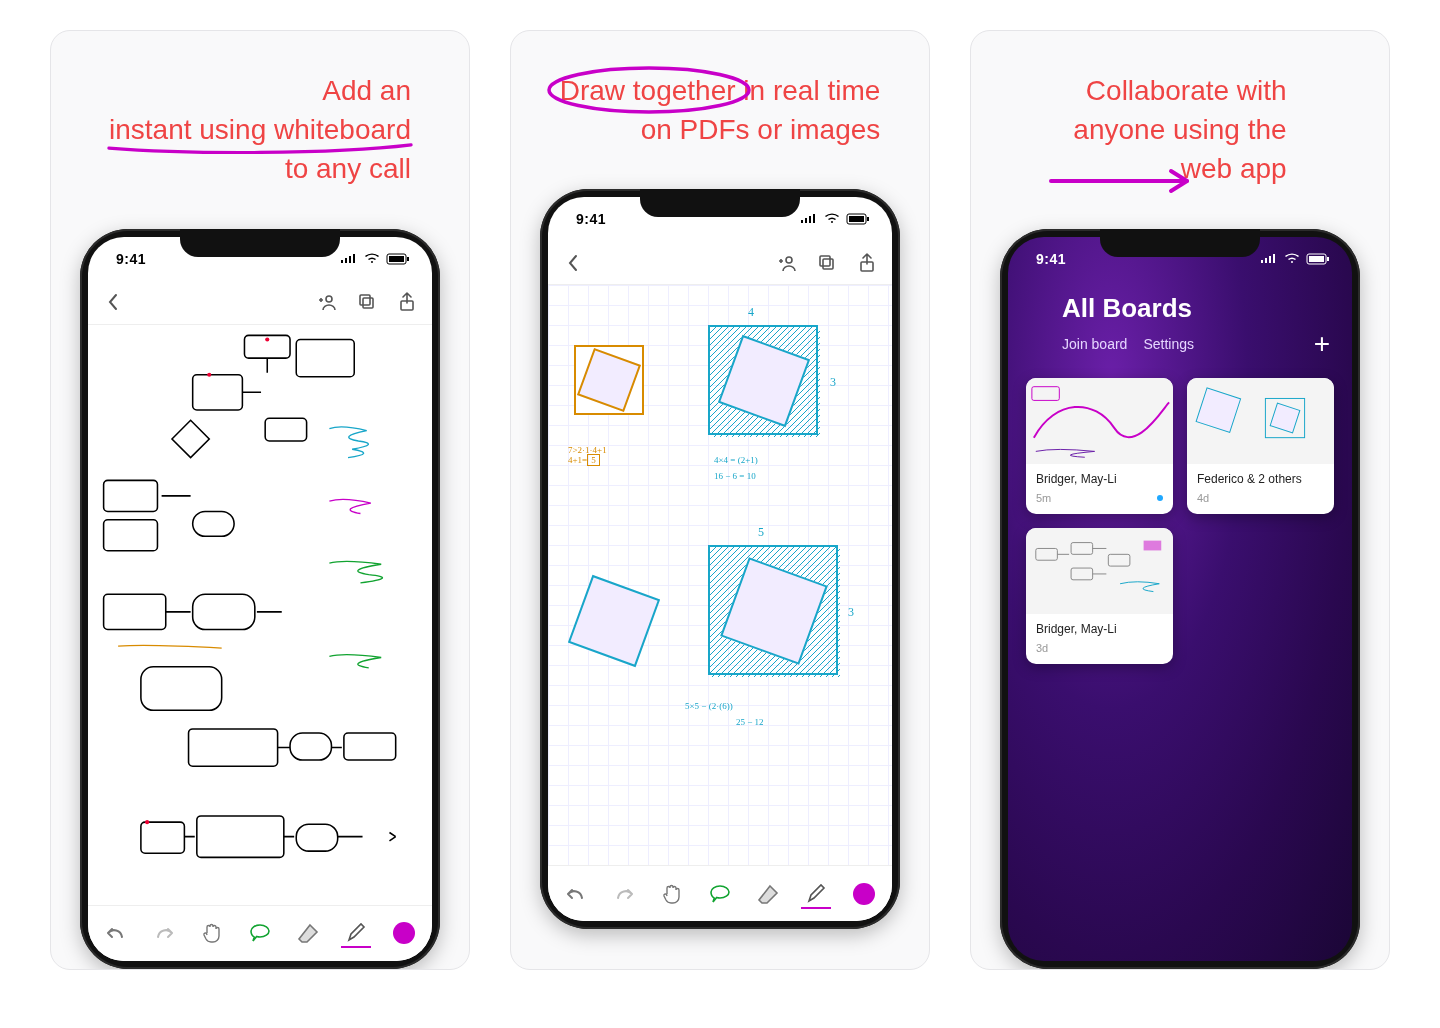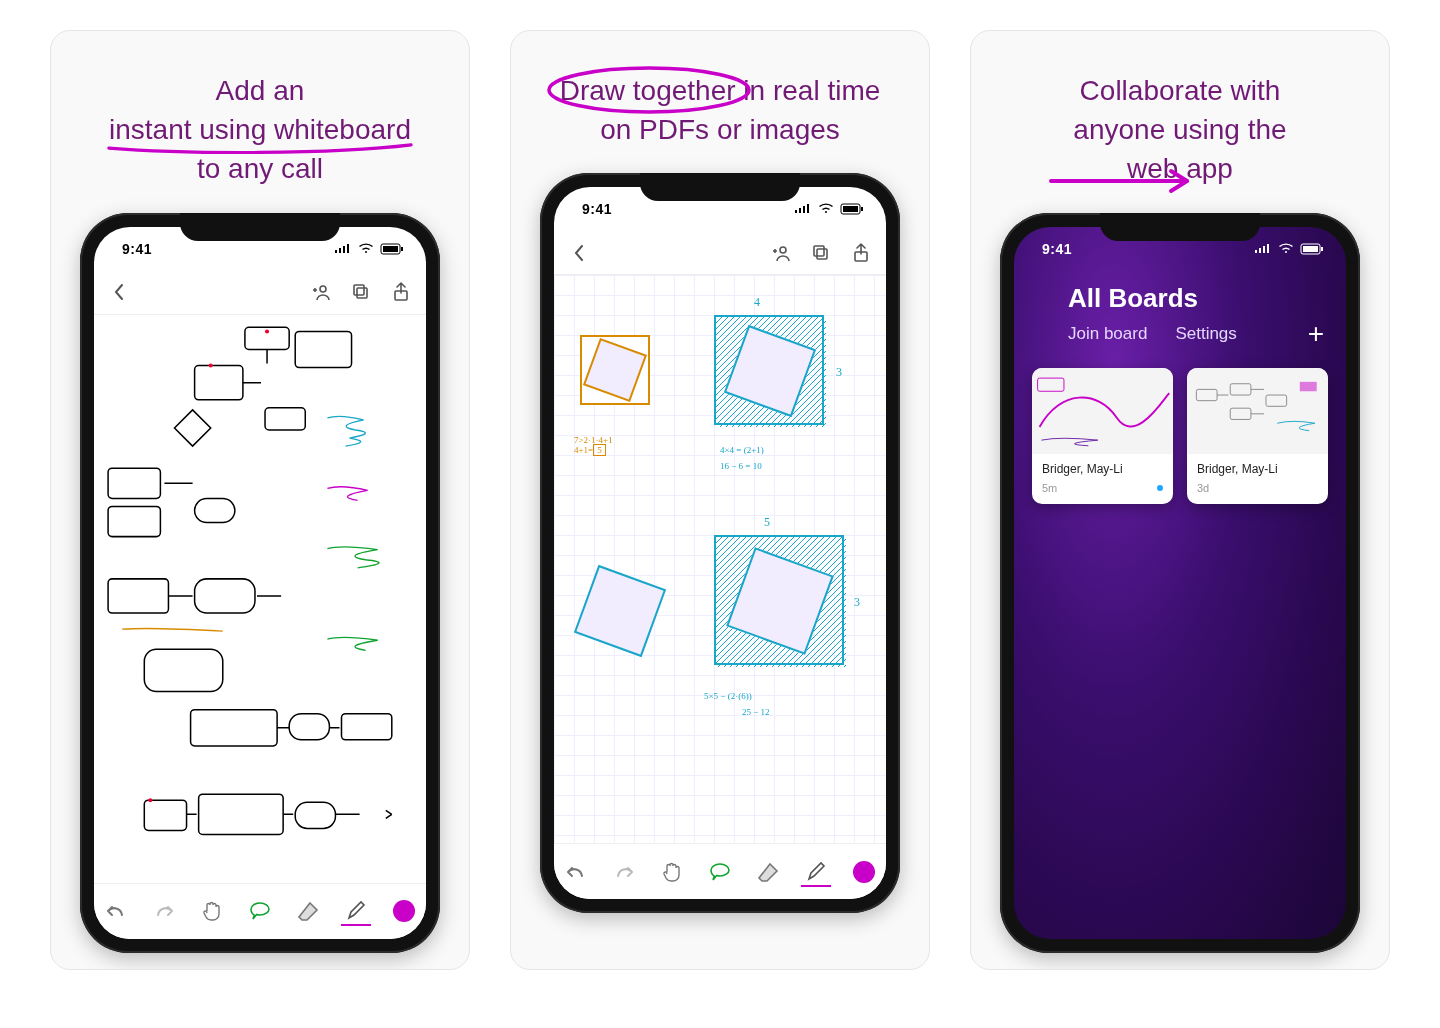--- a/index.html
+++ b/index.html
@@ -25,26 +25,26 @@
     width: 420px;
     height: 940px;
     padding-top: 40px;
     display: flex;
     flex-direction: column;
     align-items: center;
     overflow: hidden;
     position: relative;
   }
   .headline {
-    text-align: center;
-    color: #701a75;
+    text-align: right;
+    color: #ef4444;
     font-size: 28px;
     font-weight: 400;
     line-height: 1.4;
-    margin-bottom: 24px;
+    margin-bottom: 40px;
     position: relative;
     padding: 0 16px;
   }
   .headline .underline {
     display: inline-block;
     position: relative;
   }
   .headline-svg {
     position: absolute;
     left: 0;
@@ -53,21 +53,21 @@
     height: 100%;
     pointer-events: none;
   }
   
   .phone {
     position: relative;
     width: 360px;
     height: 740px;
     border-radius: 48px;
     background: #111;
-    padding: 14px;
+    padding: 8px;
     box-shadow: inset 0 0 0 2px #2b2b2b, 0 6px 20px rgba(0,0,0,0.25);
   }
   .phone-screen {
     width: 100%;
     height: 100%;
     background: #fff;
     border-radius: 36px;
     overflow: hidden;
     position: relative;
     display: flex;
@@ -167,22 +167,22 @@
     font-weight: 700;
   }
   .boards-sub {
     display: flex;
     justify-content: space-between;
     align-items: center;
     margin-top: 6px;
   }
   .boards-links {
     display: flex;
-    gap: 28px;
-    font-size: 17px;
+    gap: 16px;
+    font-size: 14px;
     font-weight: 500;
     color: #e6d6ff;
   }
   .add-btn {
     font-size: 28px;
     font-weight: 300;
     color: #fff;
     line-height: 1;
   }
   .boards-grid {
@@ -461,21 +461,21 @@
           <span class="handtext" style="left:166px; top:170px; color:#18a6c9;">4×4 = (2+1)</span>
           <span class="handtext" style="left:166px; top:186px; color:#18a6c9;">16 − 6 = 10</span>
 
           <div class="sq tilted" style="left:30px; top:300px; width:72px; height:72px; border-color:#18a6c9; background:#f2ecff;"></div>
           <div class="sq" style="left:160px; top:260px; width:130px; height:130px; border-color:#18a6c9;">
             <svg width="130" height="130" style="position:absolute; inset:0;">
               <rect width="130" height="130" fill="url(#h1)"></rect>
             </svg>
             <div class="sq tilted" style="left:22px; top:22px; width:84px; height:84px; border-color:#18a6c9; background:#f2ecff;"></div>
           </div>
-          <span class="handtext" style="left:150px; top:416px; color:#18a6c9;">5×5 − (2·(6))</span>
+          <span class="handtext" style="left:137px; top:416px; color:#18a6c9;">5×5 − (2·(6))</span>
           <span class="handtext" style="left:188px; top:432px; color:#18a6c9;">25 − 12</span>
 
           <span class="handtext" style="left:200px; top:20px; color:#18a6c9; font-size:12px;">4</span>
           <span class="handtext" style="left:282px; top:90px; color:#18a6c9; font-size:12px;">3</span>
           <span class="handtext" style="left:210px; top:240px; color:#18a6c9; font-size:12px;">5</span>
           <span class="handtext" style="left:300px; top:320px; color:#18a6c9; font-size:12px;">3</span>
         </div>
 
         <div class="toolbar-bottom">
           <span class="tool">
@@ -569,20 +569,35 @@
             </div>
             <div class="board-meta">
               <div class="board-name">Bridger, May-Li</div>
               <div class="board-time">
                 <span>5m</span>
                 <span class="presence-dot"></span>
               </div>
             </div>
           </div>
 
+          <div class="board-card">
+            <div class="board-thumb">
+              <svg width="100%" height="100%" viewBox="0 0 150 86">
+                <rect x="14" y="14" width="36" height="36" stroke="#18a6c9" fill="#f2ecff" transform="rotate(18 32 32)"></rect>
+                <rect x="80" y="20" width="40" height="40" stroke="#18a6c9" fill="none"></rect>
+                <rect x="88" y="28" width="24" height="24" stroke="#18a6c9" fill="#f2ecff" transform="rotate(18 100 40)"></rect>
+              </svg>
+            </div>
+            <div class="board-meta">
+              <div class="board-name">Federico &amp; 2 others</div>
+              <div class="board-time">
+                  <span>4d</span>
+                </div>
+            </div>
+          </div>
 
           <div class="board-card">
             <div class="board-thumb">
               <svg width="100%" height="100%" viewBox="0 0 150 86">
                 <g stroke="#888" stroke-width="1" fill="none">
                   <rect x="10" y="20" width="22" height="12" rx="2"></rect>
                   <rect x="46" y="14" width="22" height="12" rx="2"></rect>
                   <rect x="46" y="40" width="22" height="12" rx="2"></rect>
                   <rect x="84" y="26" width="22" height="12" rx="2"></rect>
                   <path d="M32 26h12M68 20h14M68 46h14"></path>

